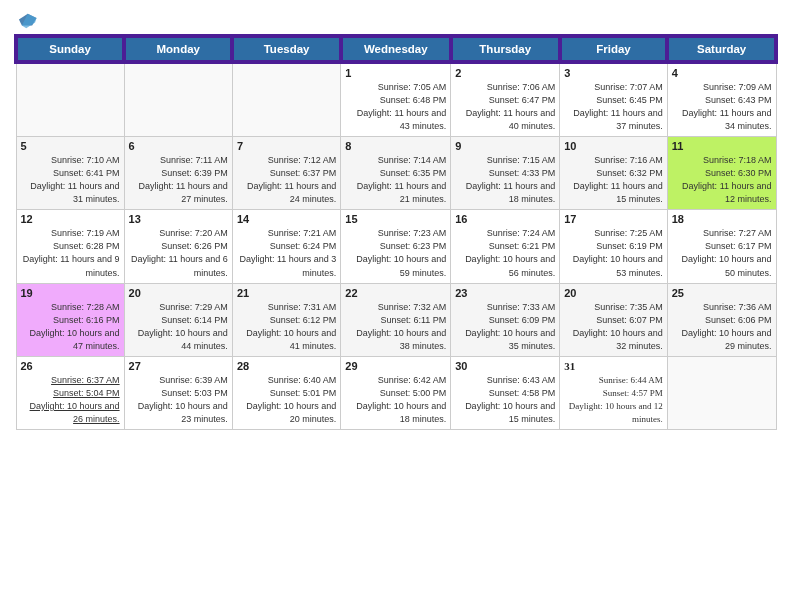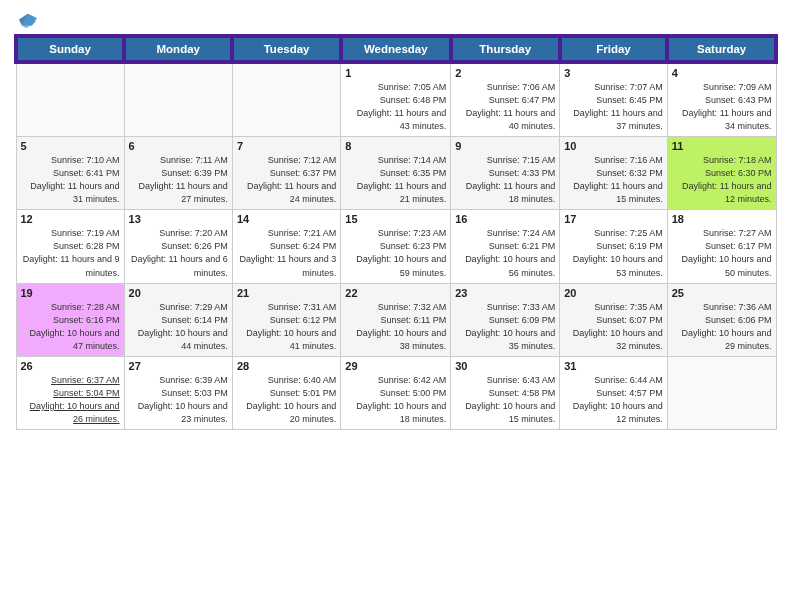--- a/index.html
+++ b/index.html
@@ -320,21 +320,21 @@
             <div class="day-info" style="white-space: pre-line;">Sunrise: 6:42 AM
 Sunset: 5:00 PM
 Daylight: 10 hours and 18 minutes.</div>
           </td>
           <td style="background: rgb(255, 255, 255);">
             <span class="day-num">30</span>
             <div class="day-info" style="white-space: pre-line;">Sunrise: 6:43 AM
 Sunset: 4:58 PM
 Daylight: 10 hours and 15 minutes.</div>
           </td>
-          <td style="background: rgb(255, 255, 255);">
+          <td style="background: rgb(255, 255, 255); font-family: Liberation Serif, serif;">
             <span class="day-num">31</span>
             <div class="day-info" style="white-space: pre-line;">Sunrise: 6:44 AM
 Sunset: 4:57 PM
 Daylight: 10 hours and 12 minutes.</div>
           </td>
           <td class="empty-cell"></td>
         </tr>
       </tbody>
   </table>
 </div>

